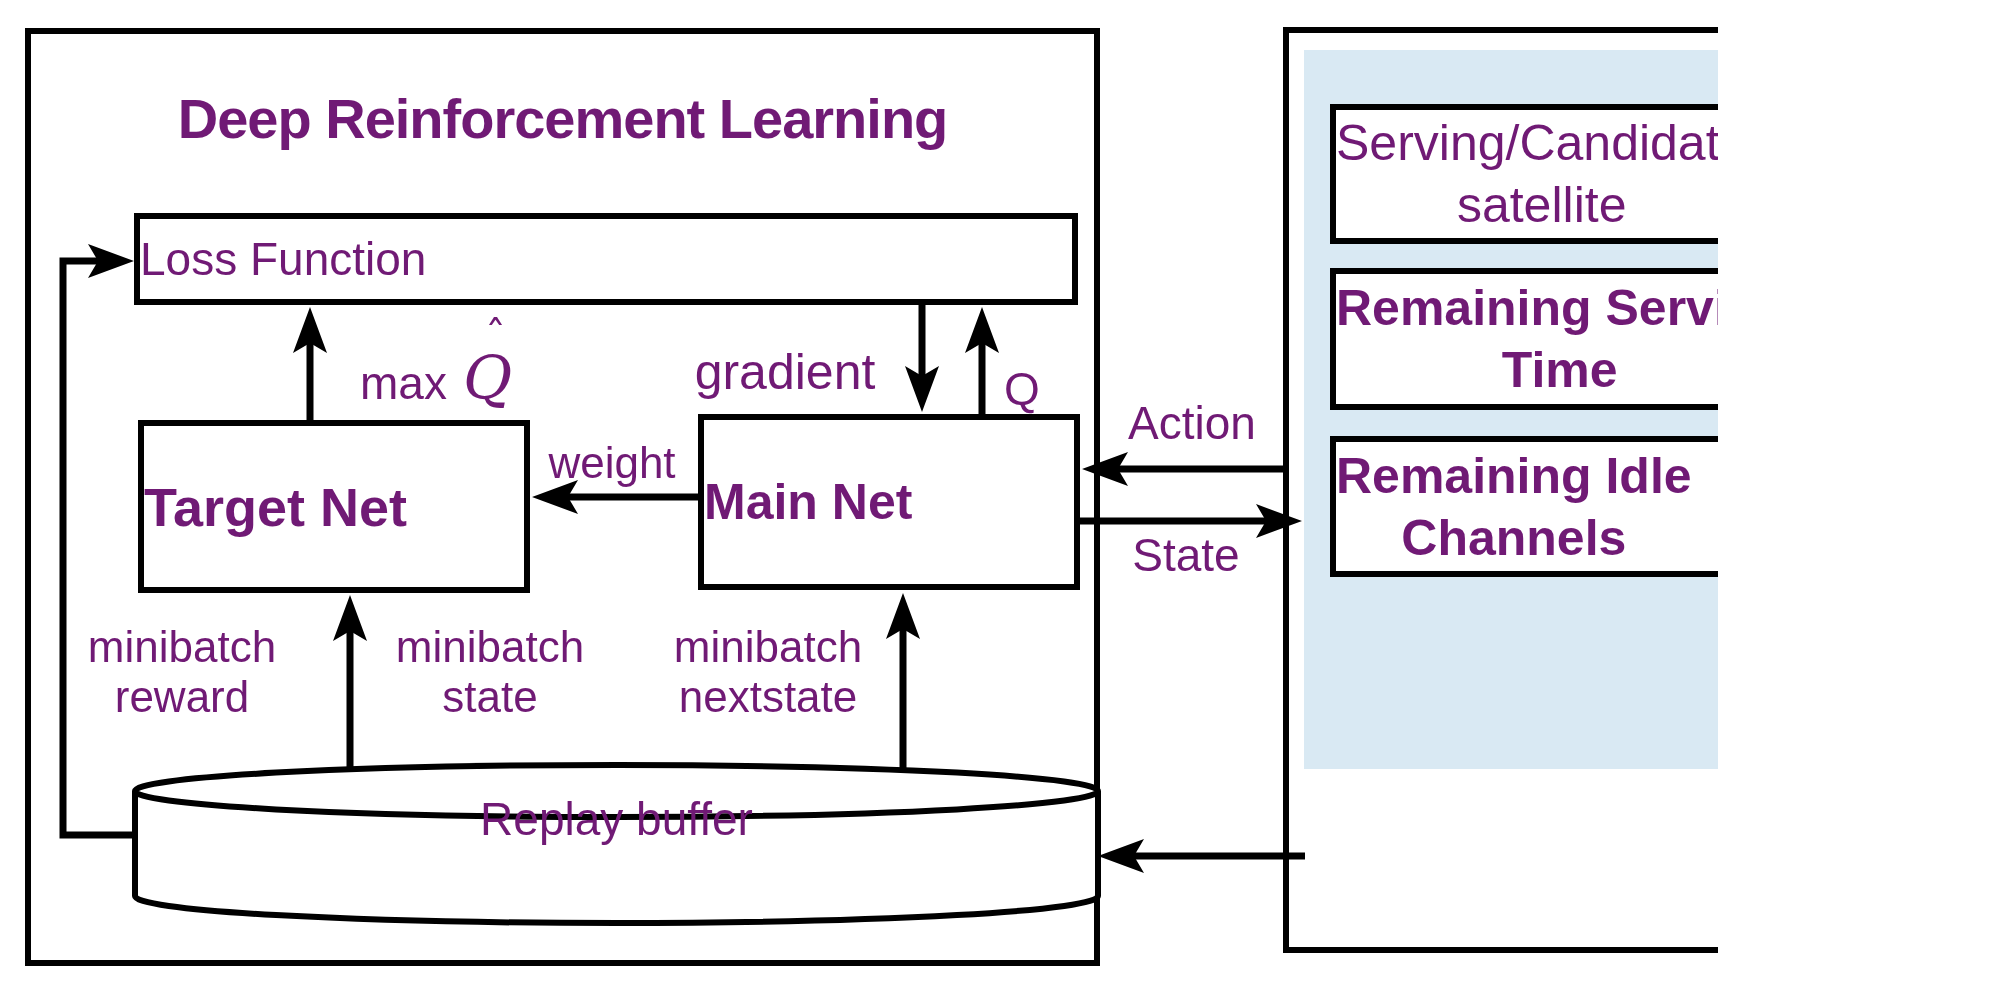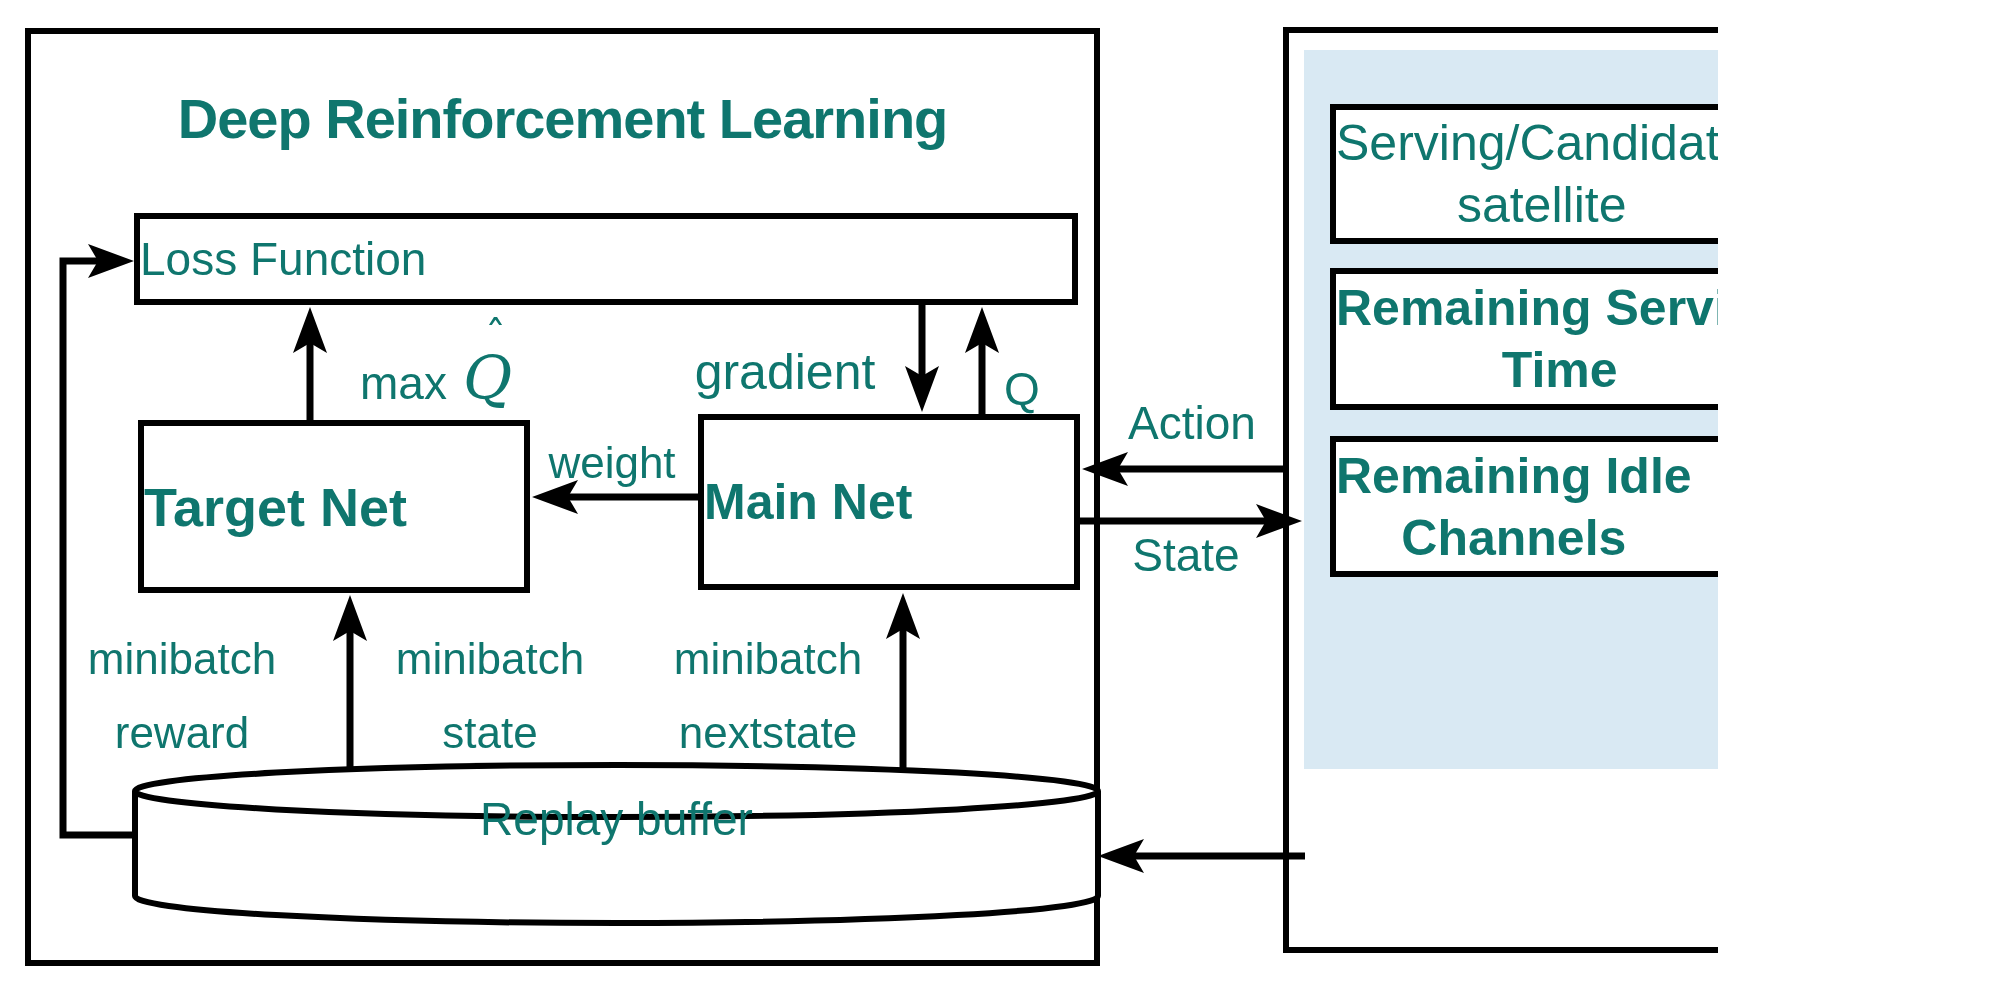--- a/index.html
+++ b/index.html
@@ -1,18 +1,18 @@
 <!DOCTYPE html>
 <html><head>
 <meta charset="utf-8">
 <style>
   html,body { margin:0; padding:0; background:#fff; }
   #stage {
     position:relative; width:1718px; height:984px; background:#ffffff;
-    font-family:"Liberation Sans", sans-serif; color:#0f766e; overflow:hidden;
+    font-family:"Liberation Sans", sans-serif; color:#701a75; overflow:hidden;
   }
   .box {
     position:absolute; box-sizing:border-box; background:#ffffff;
     border:6px solid #000; display:flex; align-items:center; justify-content:flex-start;
     text-align:center; z-index:2;
   }
   .hollow { background:transparent; z-index:1; }
   .box span { white-space:pre-line; }
   .lbl { position:absolute; text-align:center; white-space:pre-line; z-index:20; }
   .wires { position:absolute; left:0; top:0; z-index:10; pointer-events:none; }
@@ -25,21 +25,21 @@
   #main-box  { left:698px; top:414px; width:382px;  height:176px; font-size:50px; font-weight:bold; }
 
   #lbl-maxq  { left:360px; top:330px; display:flex; align-items:baseline; gap:16px; font-size:46px; white-space:nowrap; }
   .qhat      { position:relative; display:inline-block; font-family:"DejaVu Serif", serif; font-style:italic;
                font-size:60px; line-height:1; padding-top:18px; }
   .qhat .hat { position:absolute; top:-14px; left:22px; font-size:42px; font-style:normal;
                font-family:"DejaVu Sans", sans-serif; }
   #lbl-gradient { left:680px;  top:343px; width:210px; font-size:50px; }
   #lbl-q        { left:1004px; top:362px; font-size:46px; }
   #lbl-weight   { left:544px;  top:438px; width:136px; font-size:44px; }
-  .mb           { top:622px; width:224px; font-size:44px; line-height:74px; }
+  .mb           { top:622px; width:224px; font-size:44px; line-height:50px; }
   #lbl-mb-reward { left:70px; }
   #lbl-mb-state  { left:378px; }
   #lbl-mb-next   { left:656px; }
   #lbl-replay   { left:135px; top:792px; width:963px; font-size:46px; }
 
   
   #lbl-action { left:1092px; top:396px; width:200px; font-size:46px; }
   #lbl-state  { left:1086px; top:528px; width:200px; font-size:46px; }
 
   

